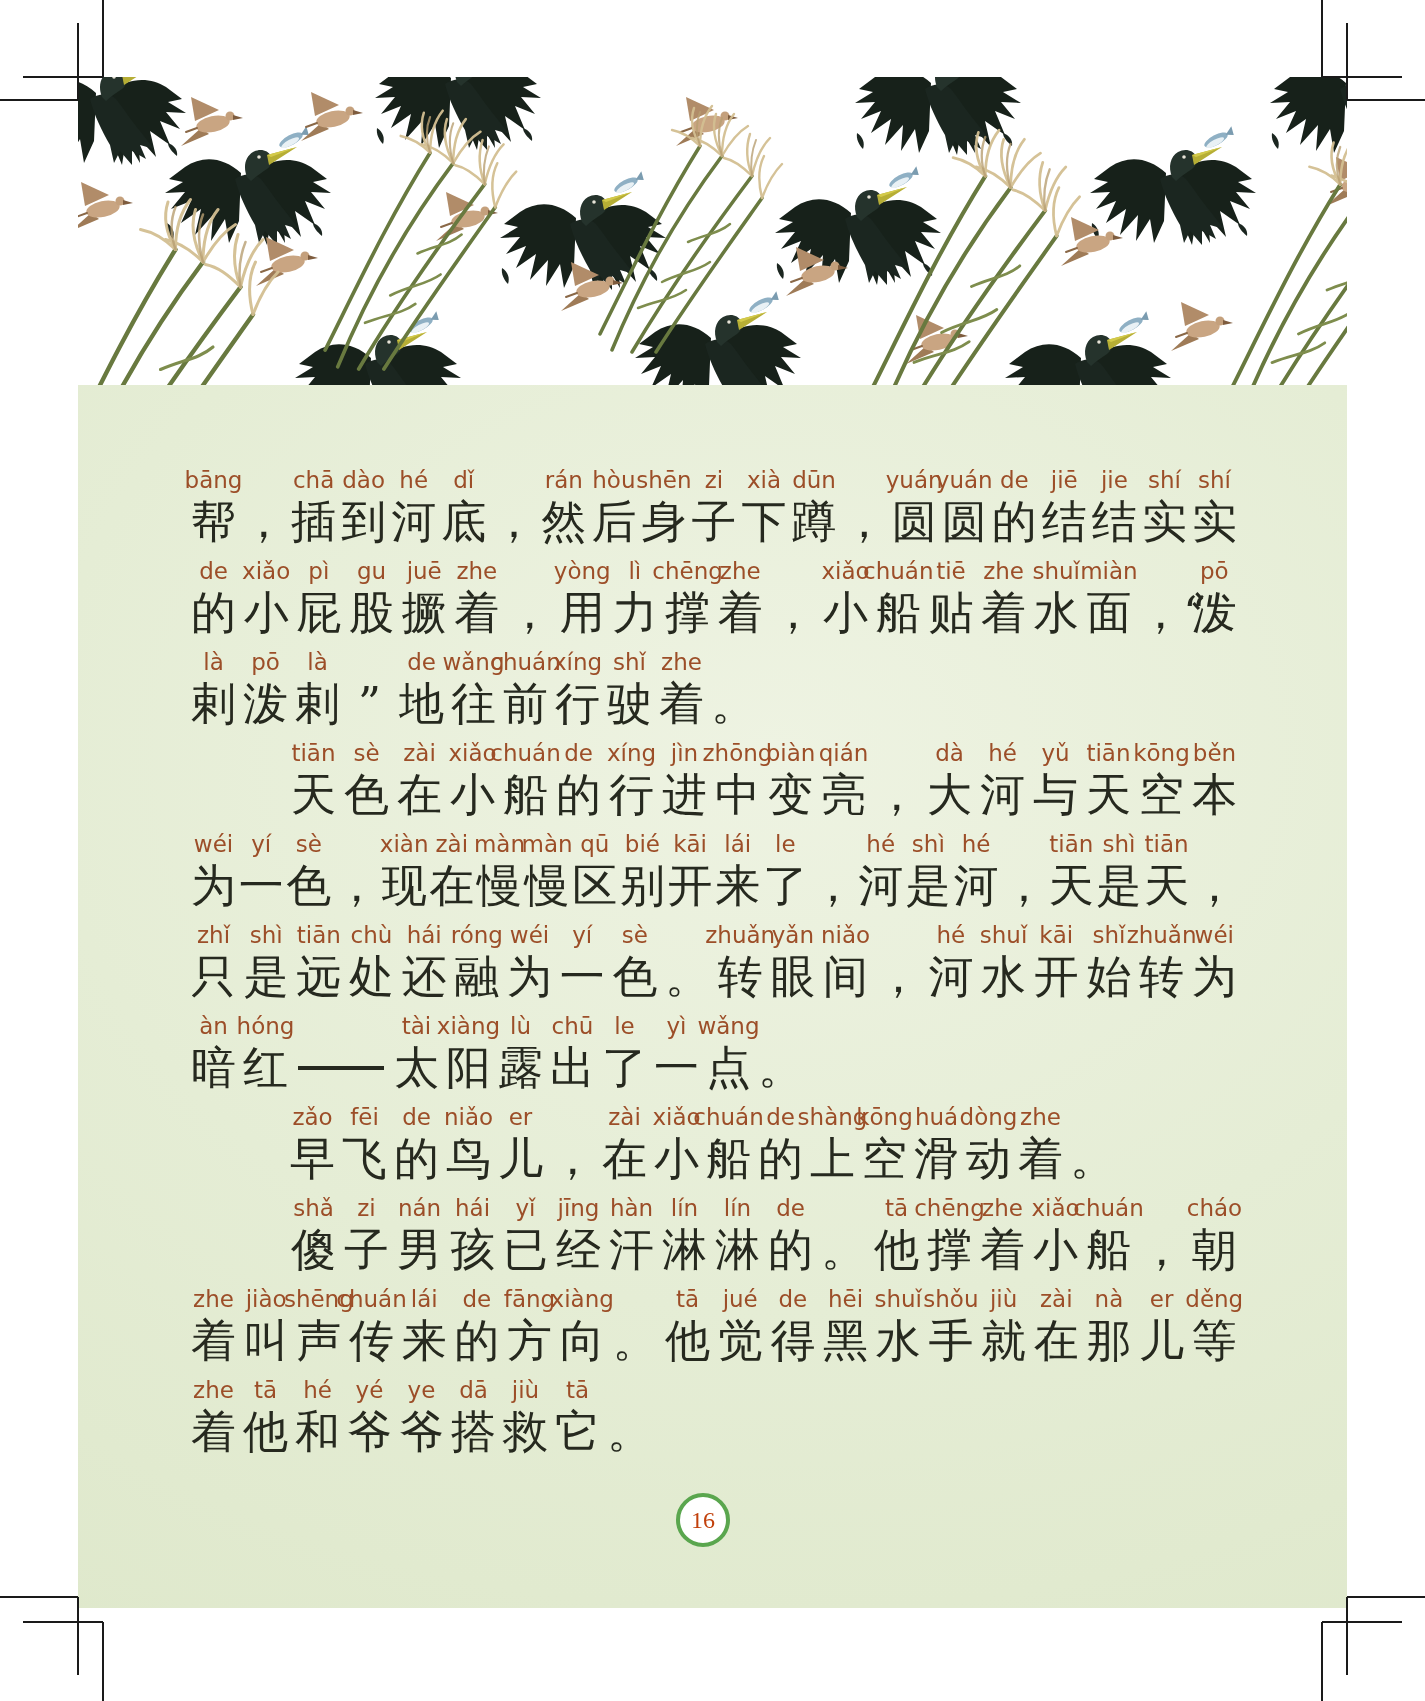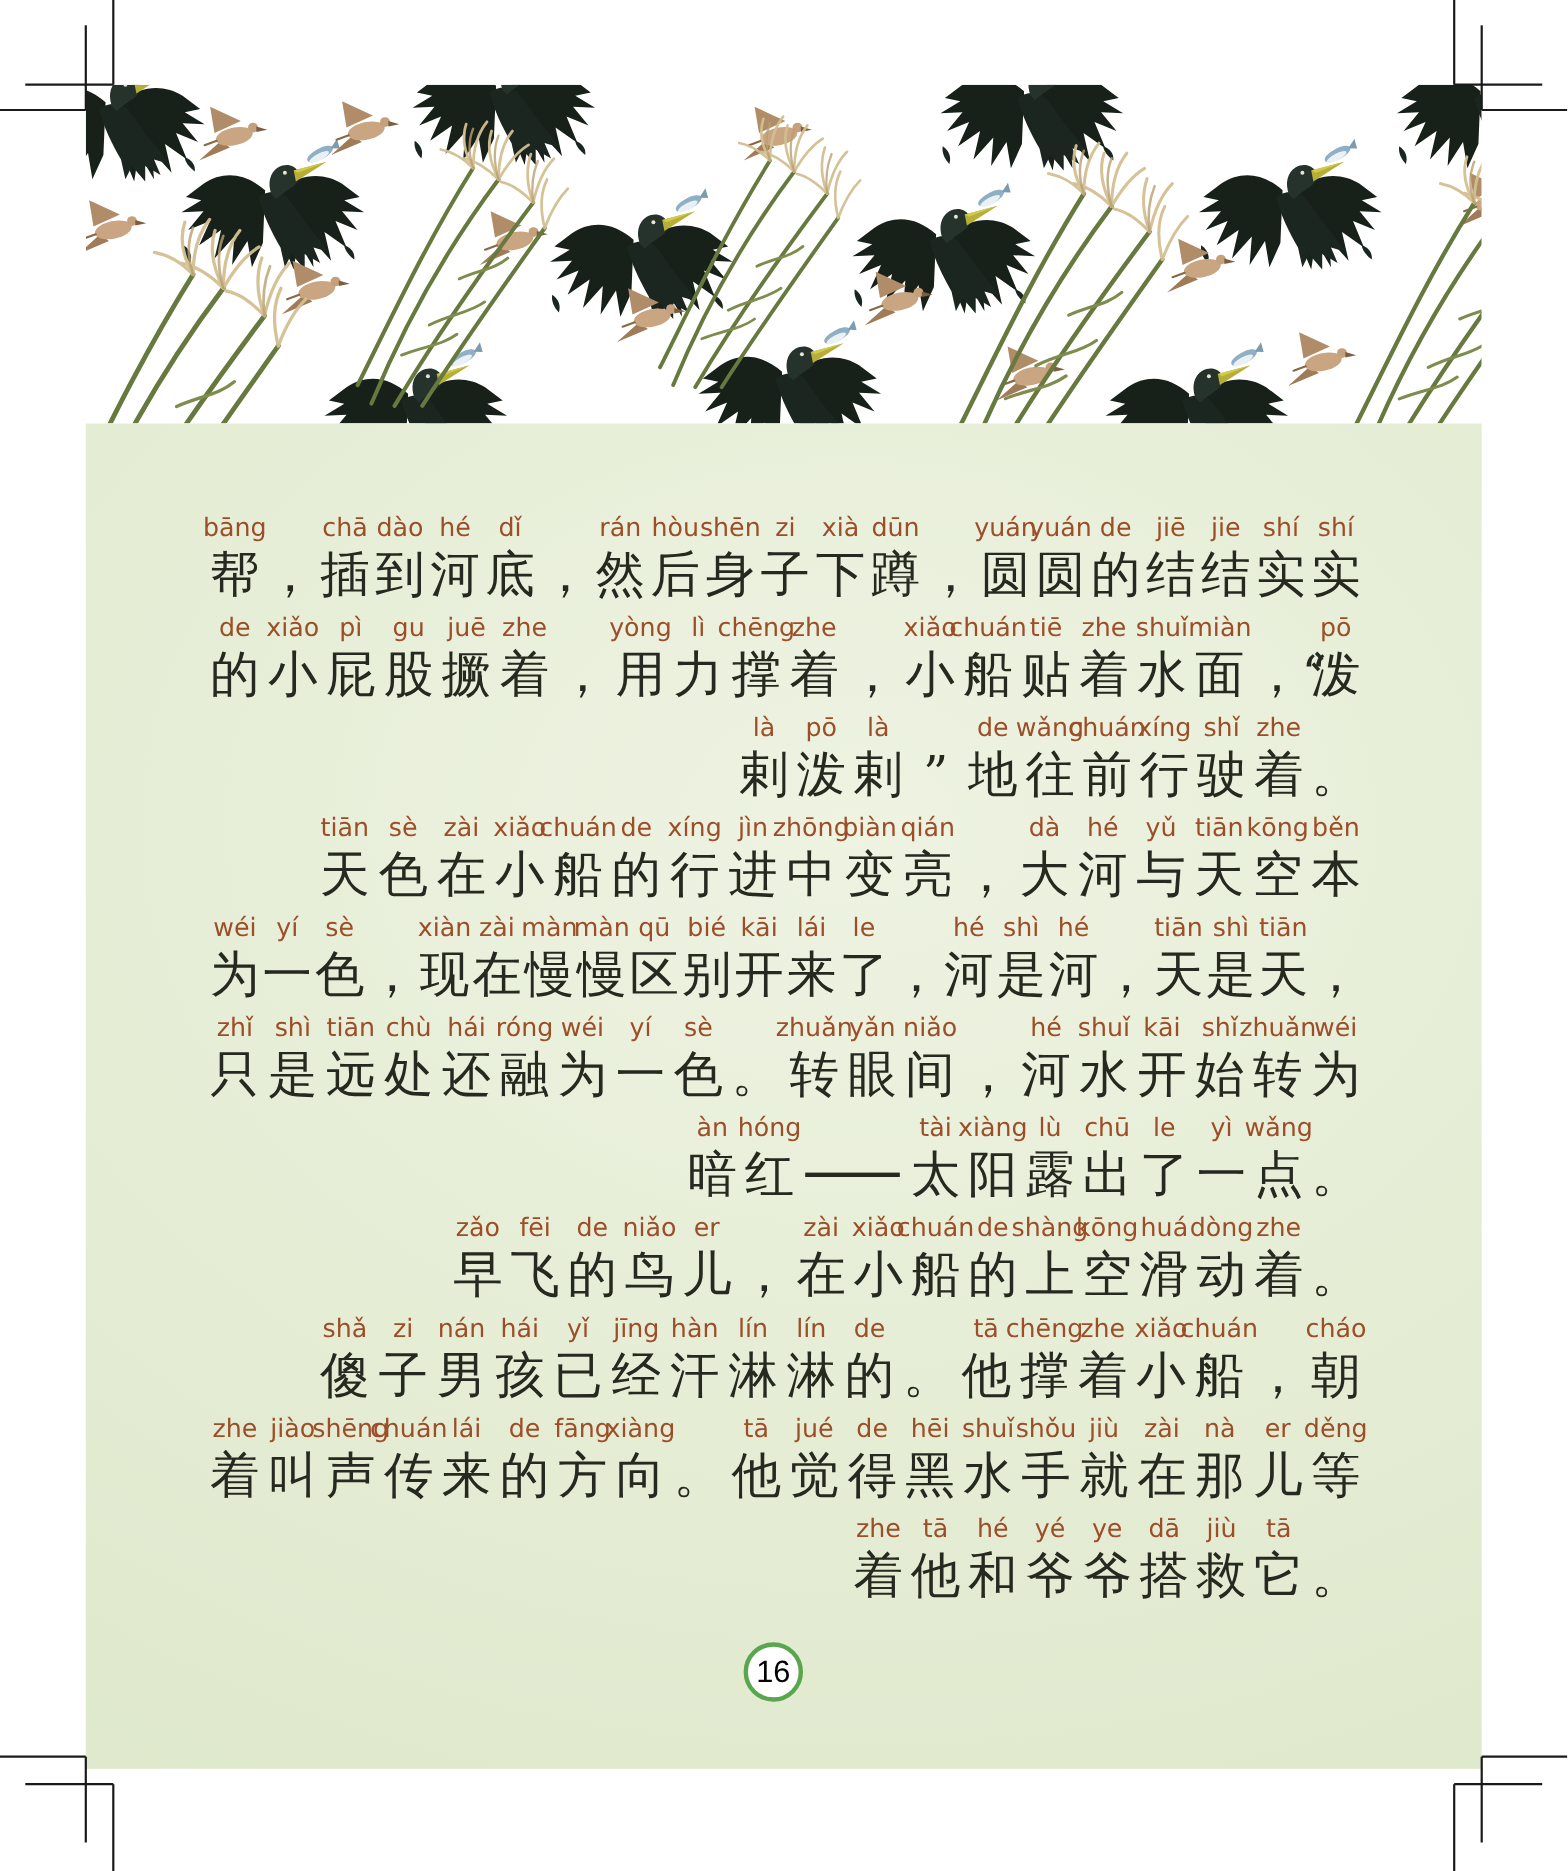--- a/index.html
+++ b/index.html
@@ -14,21 +14,21 @@
     background:#ffffff; overflow:hidden; z-index:1;
   }
   .content-area {
     position:absolute; left:78px; top:385px; width:1269px; height:1223px;
     background: radial-gradient(120% 95% at 55% 30%, #eef3e2 0%, #e5edd5 48%, #dde7c9 100%);
     z-index:1;
   }
   .text-block { position:absolute; left:112px; top:82px; width:1048px; }
   .line {
     position:relative; height:91px; display:flex; align-items:flex-start;
-    justify-content:flex-end; gap:5px;
+    justify-content:flex-start; gap:5px;
   }
   .line.justify { justify-content:space-between; gap:0; }
   .indent { width:94px; flex:0 0 auto; }
   .tk { position:relative; width:47px; height:88px; flex:0 0 auto; }
   .tk.wide { width:94px; }
   .py {
     position:absolute; top:0; left:50%; transform:translateX(-50%);
     white-space:nowrap; font-family:"DejaVu Sans", sans-serif;
     font-size:23px; line-height:26px; color:var(--pinyin-color,#9c4e28);
   }
@@ -41,21 +41,21 @@
     position:absolute; top:53px; left:4px; width:86px; height:4px;
     background:var(--hanzi-color,#26291f);
   }
   .page-circle {
     position:absolute; left:598px; top:1108px; width:54px; height:54px;
     border-radius:50%; background:#ffffff;
     border:4px solid var(--circle-color,#5aa64e);
     box-sizing:border-box; display:flex; align-items:center; justify-content:center;
   }
   .page-circle span {
-    font-family:Liberation Sans, sans-serif; font-size:28px; color:#000000;
+    font-family:Liberation Serif, serif; font-size:24px; color:#c2410c;
   }
 </style>
 </head>
 <body>
 
 <div class="page">
 
   <div class="band">
     <svg width="1269" height="308" viewBox="0 0 1269 308">
       <defs>

